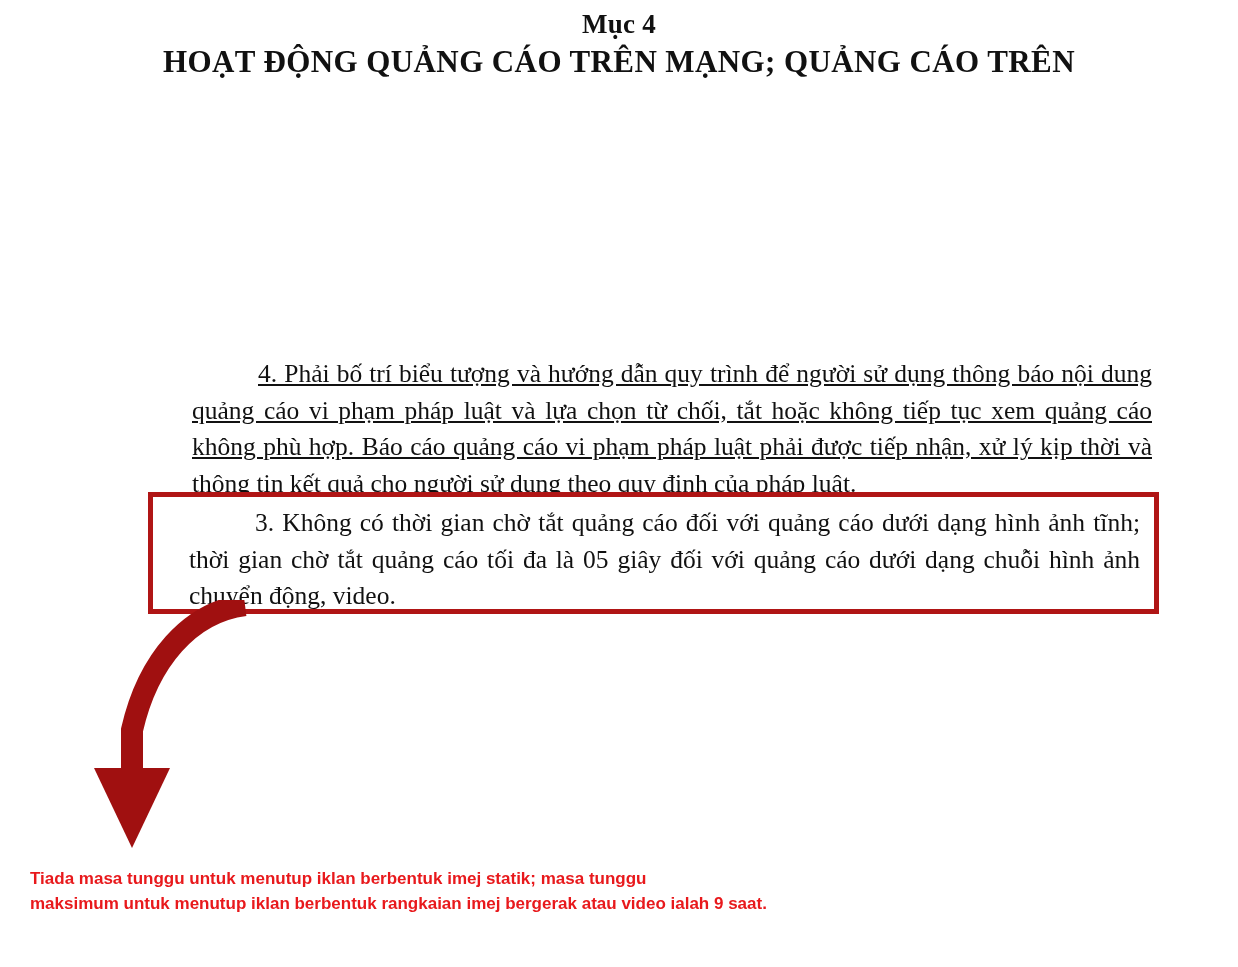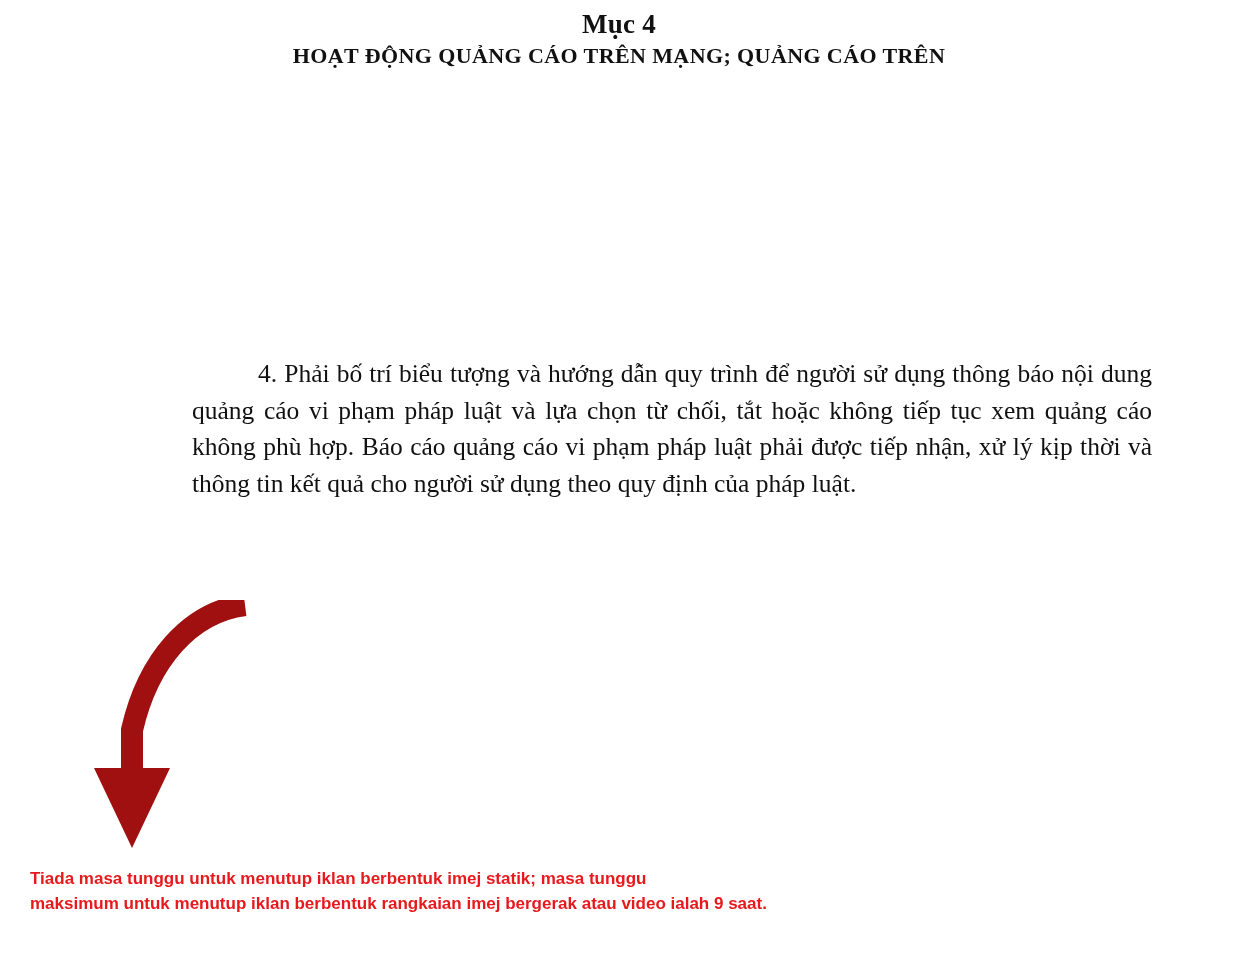--- a/index.html
+++ b/index.html
@@ -31,21 +31,21 @@
   }
   .heading-line-1 {
     font-weight: bold;
     font-size: 27px;
     letter-spacing: 0.3px;
     line-height: 1.25;
   }
   .heading-line-2,
   .heading-line-3 {
     font-weight: bold;
-    font-size: 22px;
+    font-size: 31px;
     letter-spacing: 0.4px;
     line-height: 1.3;
   }
 
   
   .article-title {
     position: absolute;
     top: 148px;
     left: 255px;
     font-weight: bold;
@@ -61,21 +61,21 @@
     width: 960px;
   }
   p.para {
     margin: 0 0 26px 0;
     font-size: 25.5px;
     line-height: 1.44;
     text-align: justify;
     text-indent: 66px;
     text-justify: inter-word;
   }
-  p.para:last-child { margin-bottom: 0; }
+  p.para:last-child { margin-bottom: 0; text-decoration: underline; }
 
   
   .highlight-box {
     position: absolute;
     top: 492px;
     left: 148px;
     width: 1011px;
     height: 122px;
     border: 5px solid #b01515;
     box-sizing: border-box;
@@ -126,20 +126,23 @@
     <div class="heading-line-1">Mục 4</div>
     <div class="heading-line-2">HOẠT ĐỘNG QUẢNG CÁO TRÊN MẠNG; QUẢNG CÁO TRÊN</div>
   </div>
 
 
   <div class="body-wrap">
     <div class="para-3-spacer"></div>
     <p class="para">4. Phải bố trí biểu tượng và hướng dẫn quy trình để người sử dụng thông báo nội dung quảng cáo vi phạm pháp luật và lựa chọn từ chối, tắt hoặc không tiếp tục xem quảng cáo không phù hợp. Báo cáo quảng cáo vi phạm pháp luật phải được tiếp nhận, xử lý kịp thời và thông tin kết quả cho người sử dụng theo quy định của pháp luật.</p>
   </div>
 
+  <div class="highlight-box">
+    <p>3. Không có thời gian chờ tắt quảng cáo đối với quảng cáo dưới dạng hình ảnh tĩnh; thời gian chờ tắt quảng cáo tối đa là 05 giây đối với quảng cáo dưới dạng chuỗi hình ảnh chuyển động, video.</p>
+  </div>
 
   <svg class="arrow-svg" viewBox="0 0 200 260">
     <path d="M185 5 C130 12, 88 60, 72 130 L72 180" stroke="#a01010" stroke-width="22" fill="none" stroke-linecap="butt"></path>
     <polygon points="72,248 34,168 110,168" fill="#a01010"></polygon>
   </svg>
 
   <div class="caption">
     <div>Tiada masa tunggu untuk menutup iklan berbentuk imej statik; masa tunggu</div>
     <div>maksimum untuk menutup iklan berbentuk rangkaian imej bergerak atau video ialah 9 saat.</div>
   </div>

